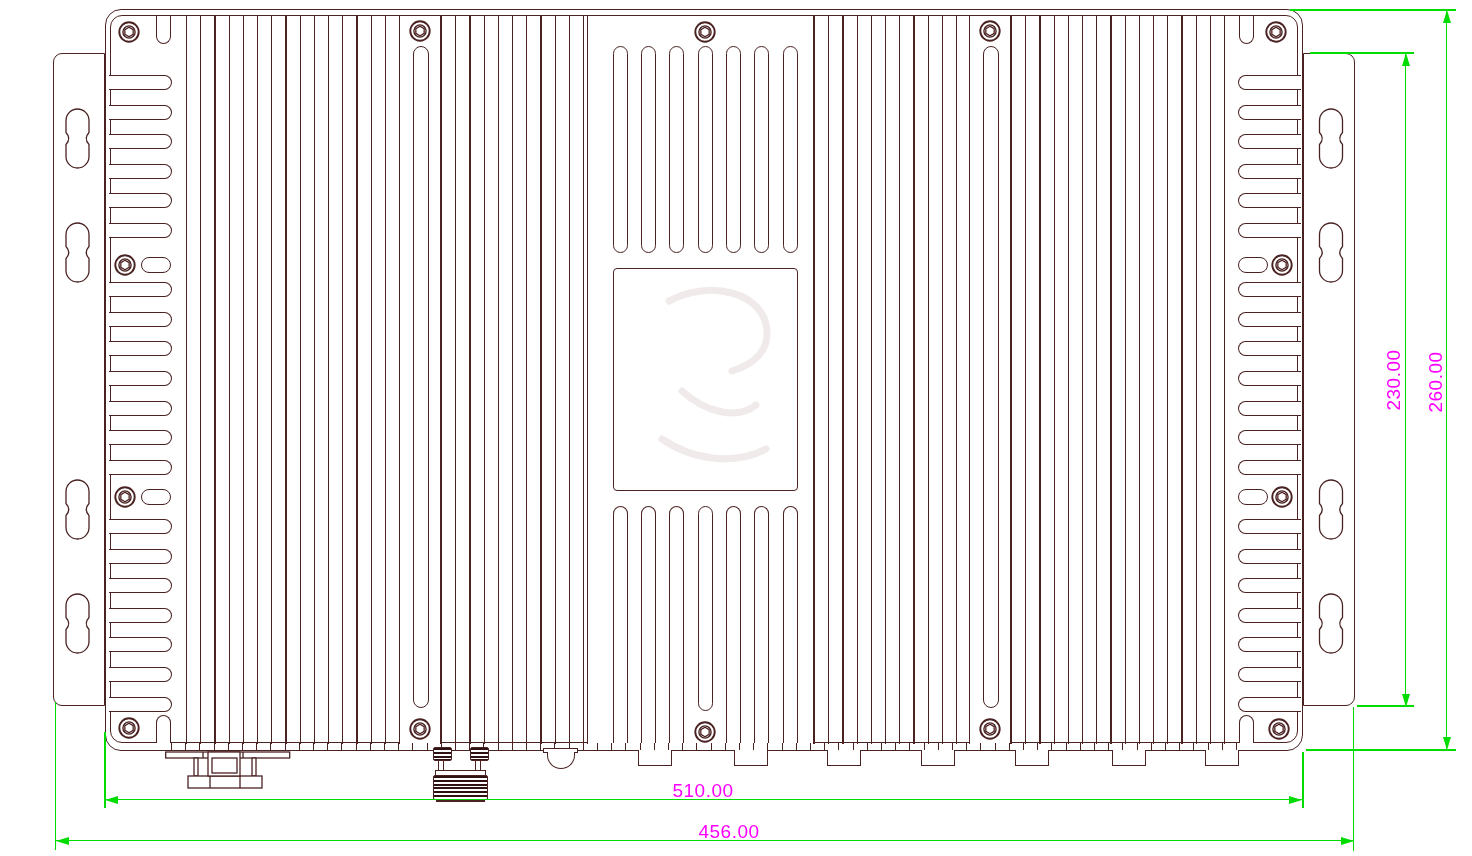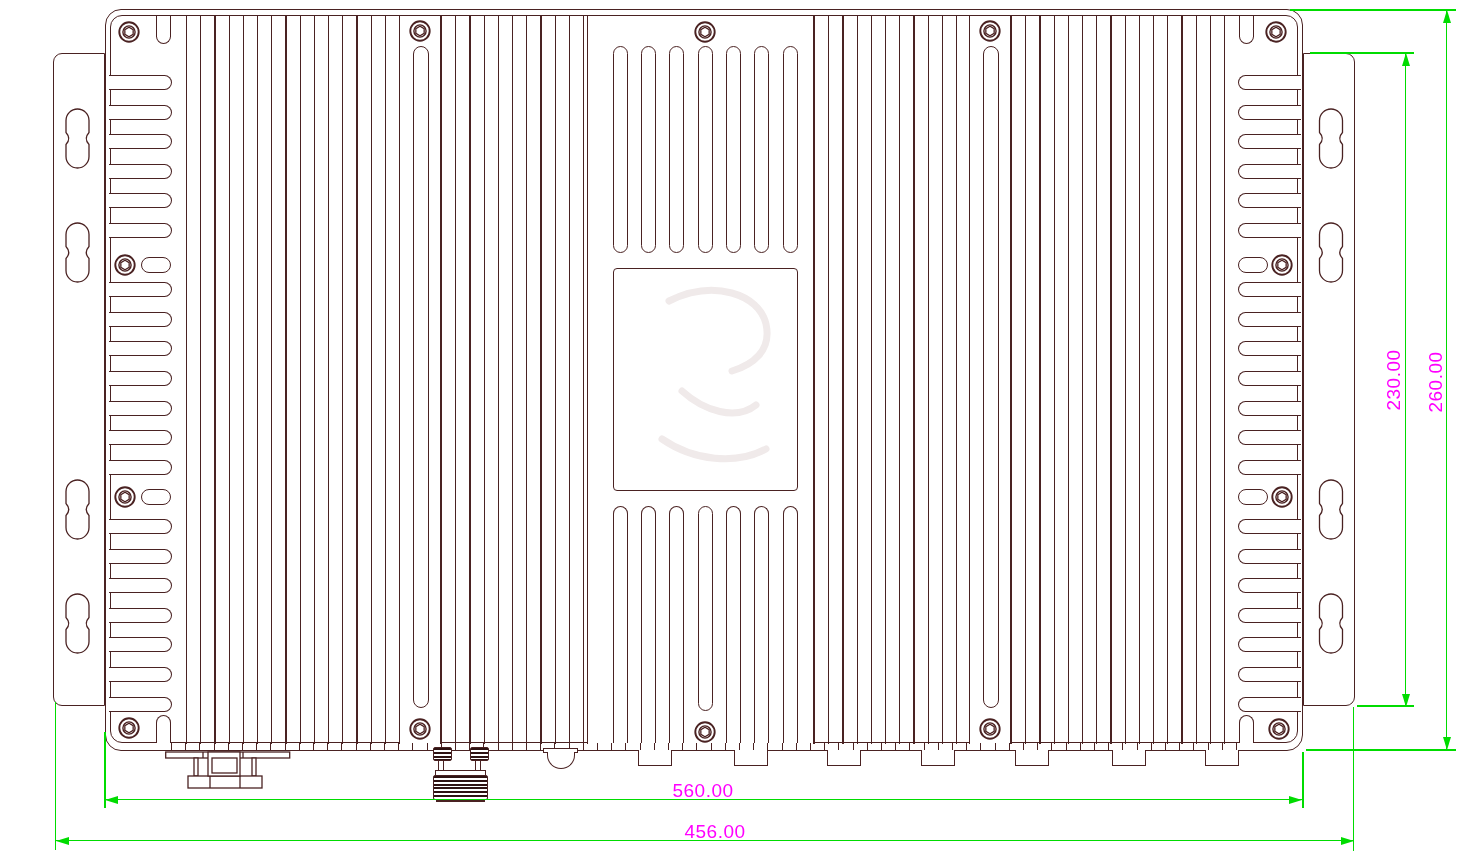--- a/index.html
+++ b/index.html
@@ -291,17 +291,17 @@
 
   <div class="arr arr-l" style="left:105px;top:795.6px;"></div>
   <div class="arr arr-r" style="left:1289px;top:795.6px;"></div>
   <div class="arr arr-l" style="left:56px;top:836.6px;"></div>
   <div class="arr arr-r" style="left:1341px;top:836.6px;"></div>
   <div class="arr arr-u" style="left:1401.6px;top:53px;"></div>
   <div class="arr arr-d" style="left:1401.6px;top:694px;"></div>
   <div class="arr arr-u" style="left:1442.6px;top:10px;"></div>
   <div class="arr arr-d" style="left:1442.6px;top:737px;"></div>
 
-  <div class="dimtext" style="left:595px;top:782px;width:216px;">560.00</div>
-  <div class="dimtext" style="left:607px;top:823px;width:216px;">456.00</div>
+  <div class="dimtext" style="left:595px;top:782px;width:216px;">510.00</div>
+  <div class="dimtext" style="left:621px;top:823px;width:216px;">456.00</div>
   <div class="dimtext vtext" style="left:1354px;top:371px;width:80px;">230.00</div>
   <div class="dimtext vtext" style="left:1396px;top:373px;width:80px;">260.00</div>
 </div>
 
 </body></html>

